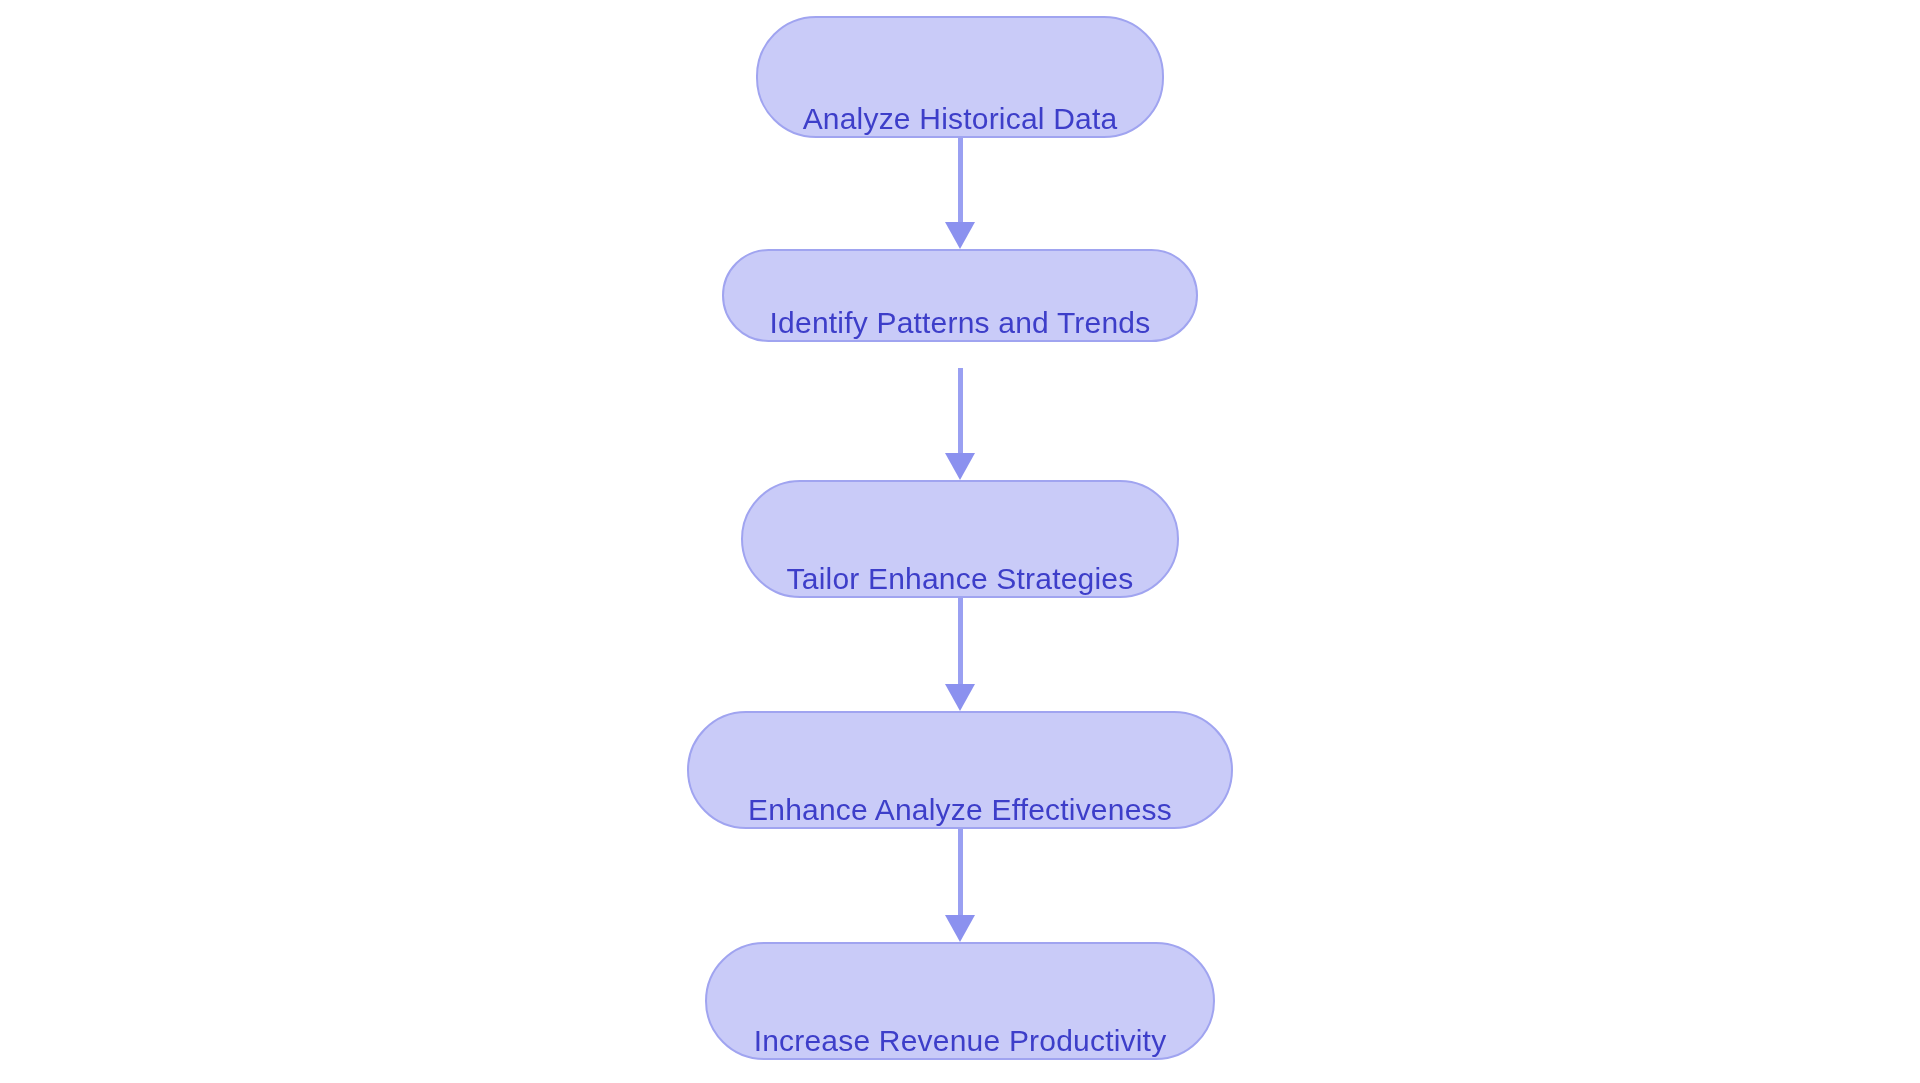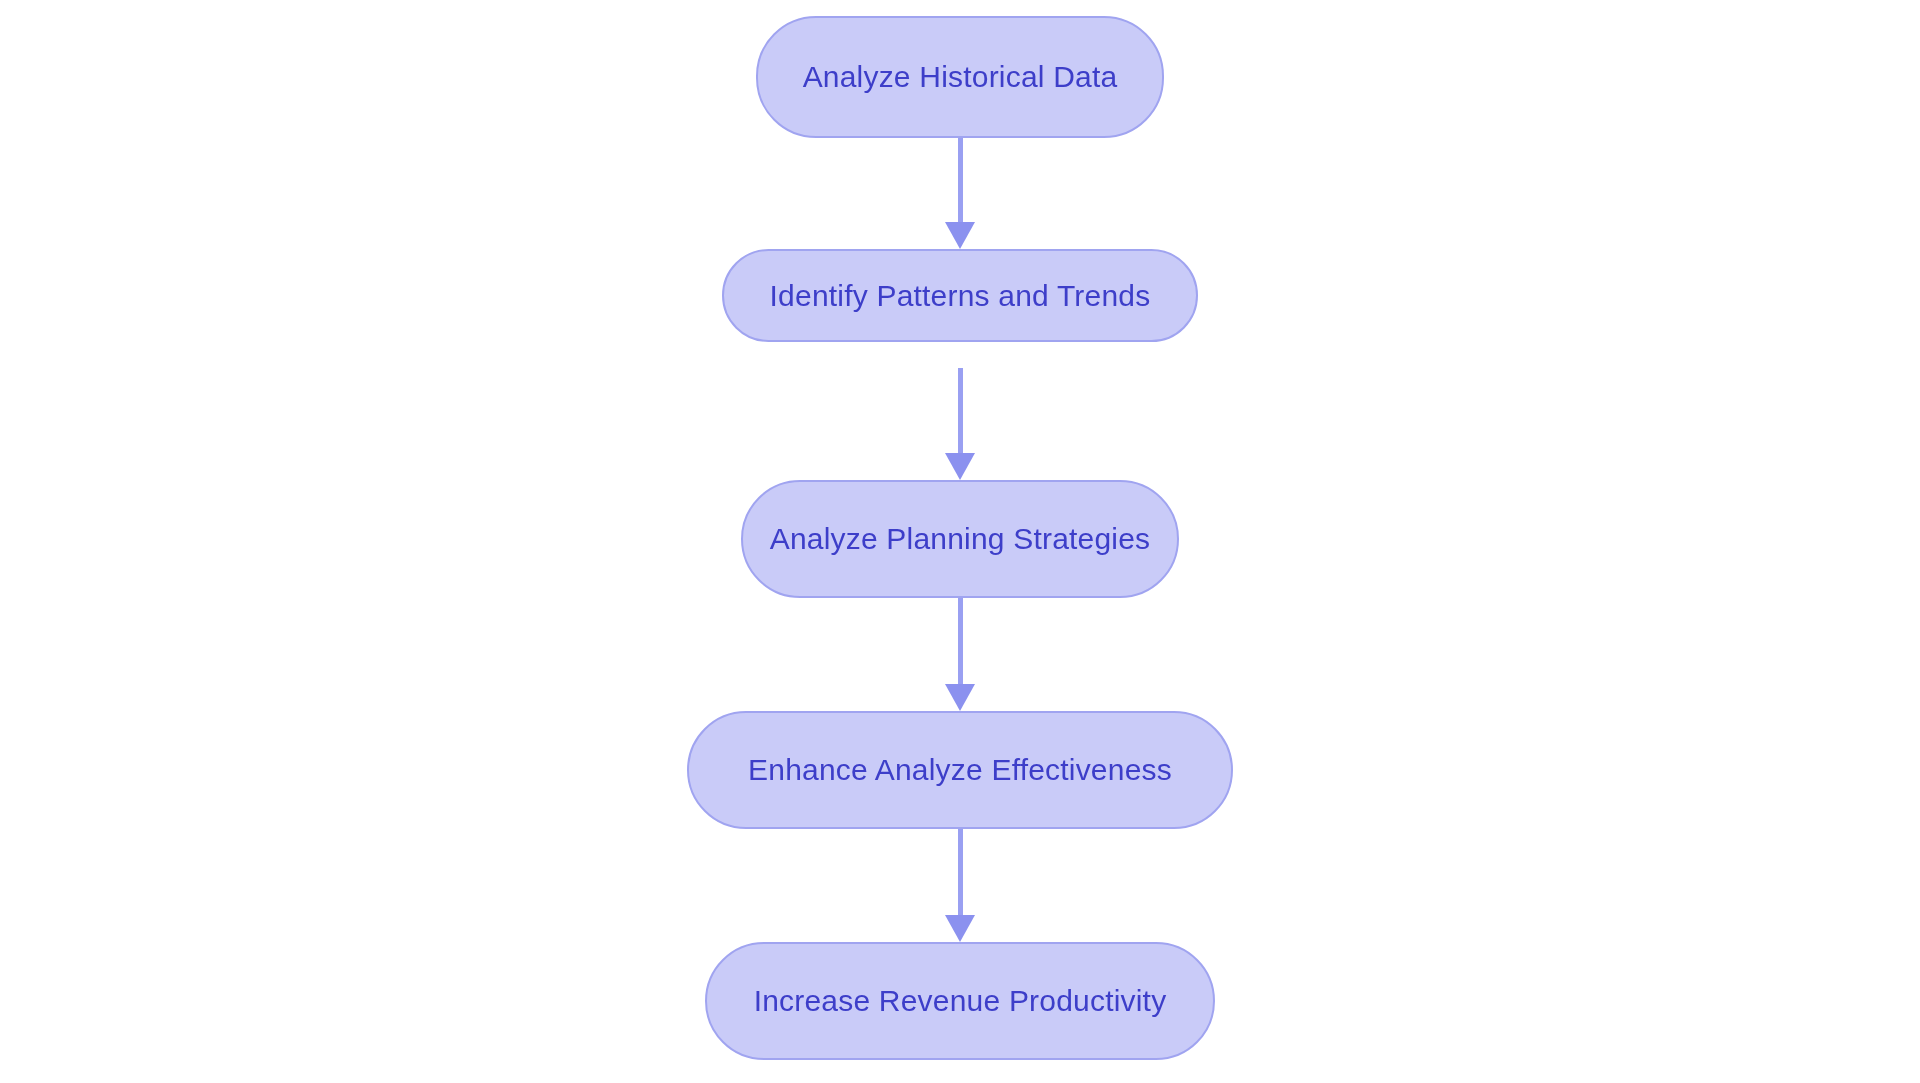--- a/index.html
+++ b/index.html
@@ -11,21 +11,21 @@
   .canvas {
     position: relative;
     width: 1920px;
     height: 1083px;
     background: var(--bg, #ffffff);
     overflow: hidden;
   }
   .node {
     position: absolute;
     display: flex;
-    align-items: center;
+    align-items: flex-end;
     justify-content: center;
     box-sizing: border-box;
     background: var(--node-fill, #c9cbf8);
     border: 2px solid var(--node-border, #a0a4f0);
     border-radius: 60px;
     color: var(--node-text, #3d3ec9);
     font-size: 30px;
     font-weight: 400;
     letter-spacing: 0.2px;
     white-space: nowrap;
@@ -80,21 +80,21 @@
   <div class="node node-2">
     <span>Identify Patterns and Trends</span>
   </div>
 
   <div class="arrow arrow-2">
     <div class="arrow-line"></div>
     <div class="arrow-head"></div>
   </div>
 
   <div class="node node-3">
-    <span>Analyze Planning Strategies</span>
+    <span>Tailor Enhance Strategies</span>
   </div>
 
   <div class="arrow arrow-3">
     <div class="arrow-line"></div>
     <div class="arrow-head"></div>
   </div>
 
   <div class="node node-4">
     <span>Enhance Analyze Effectiveness</span>
   </div>

